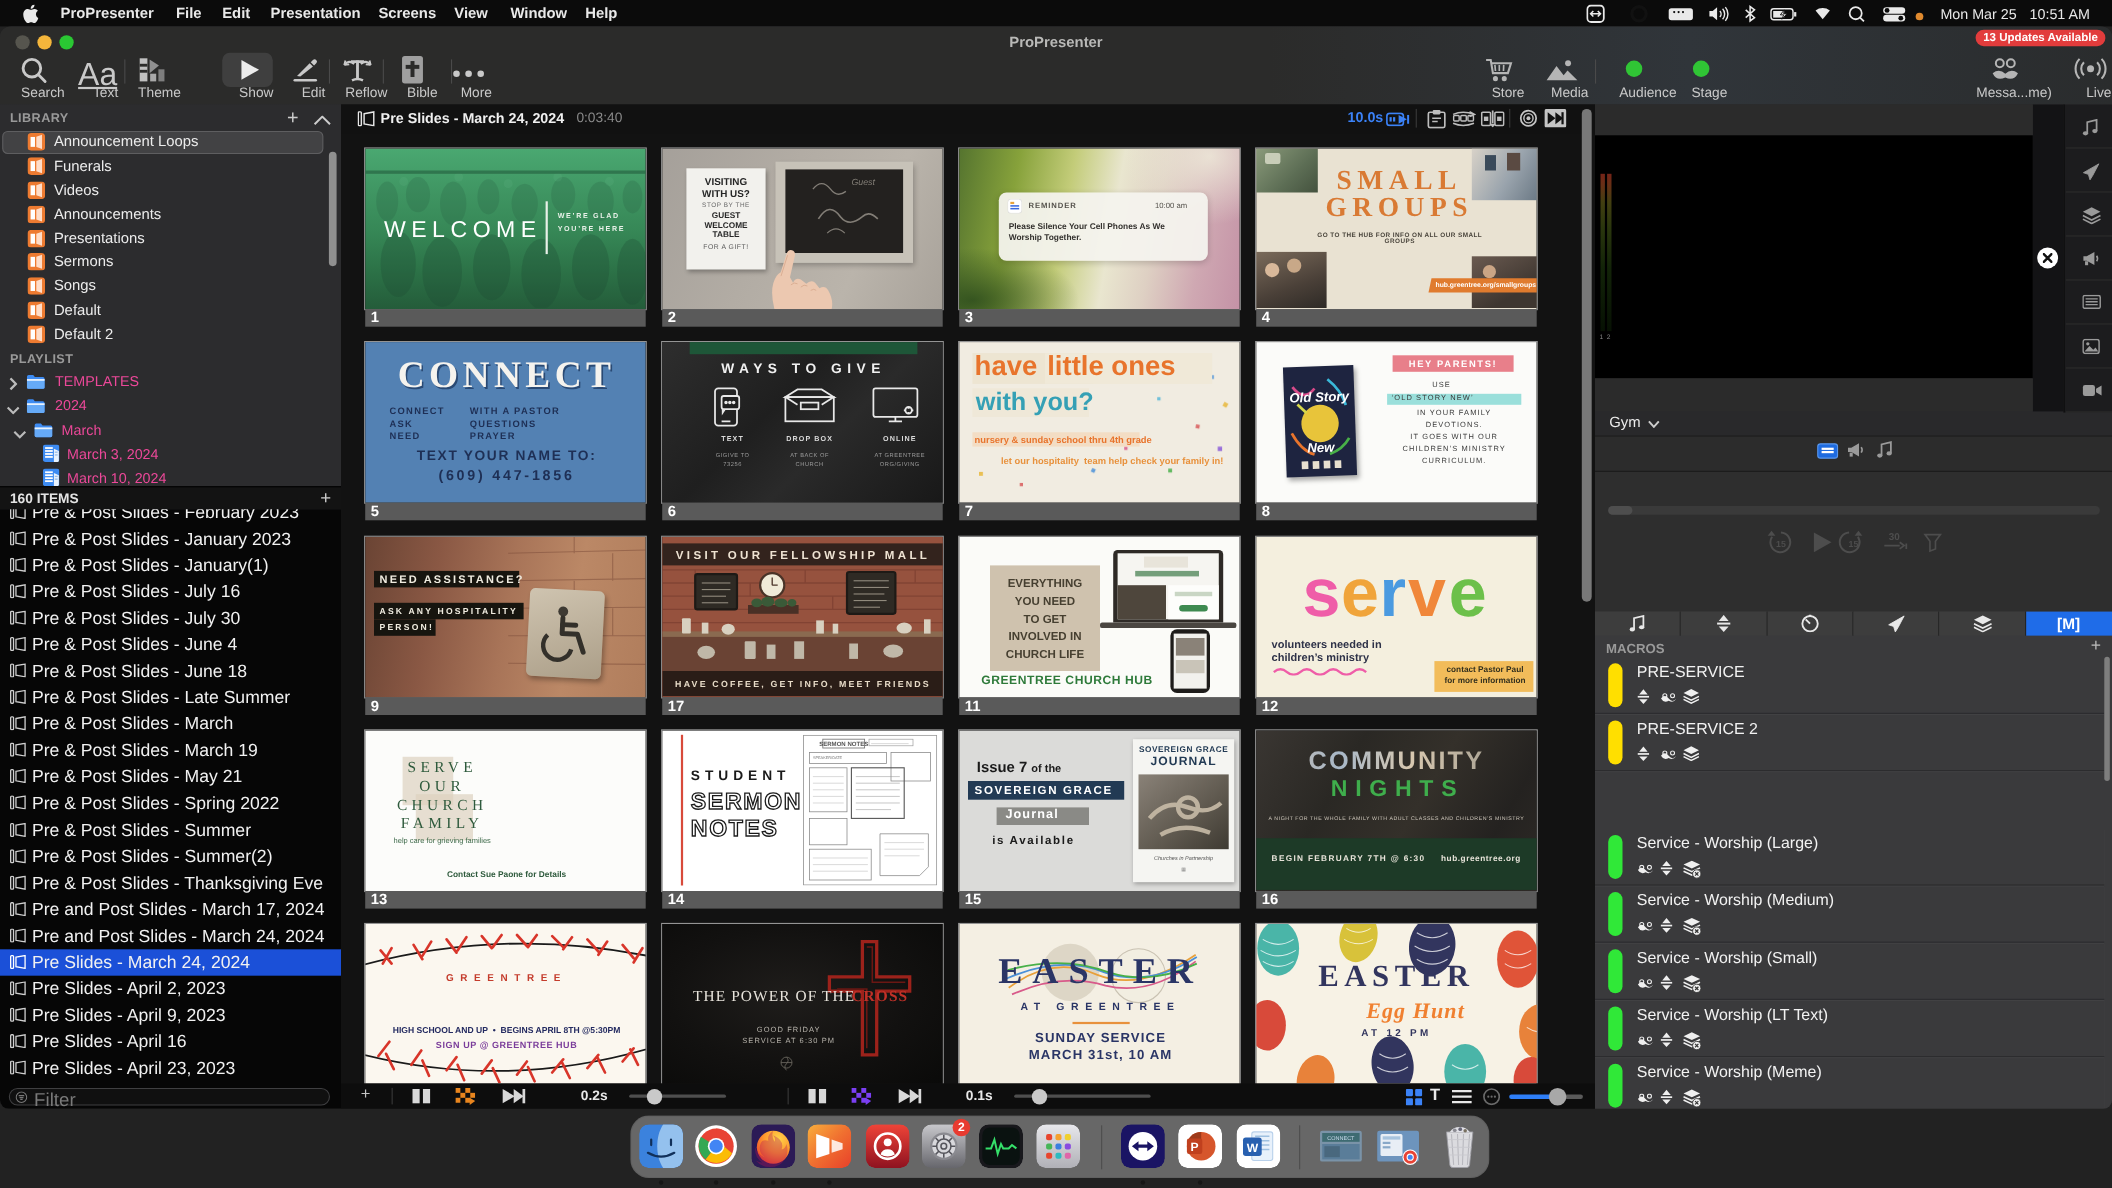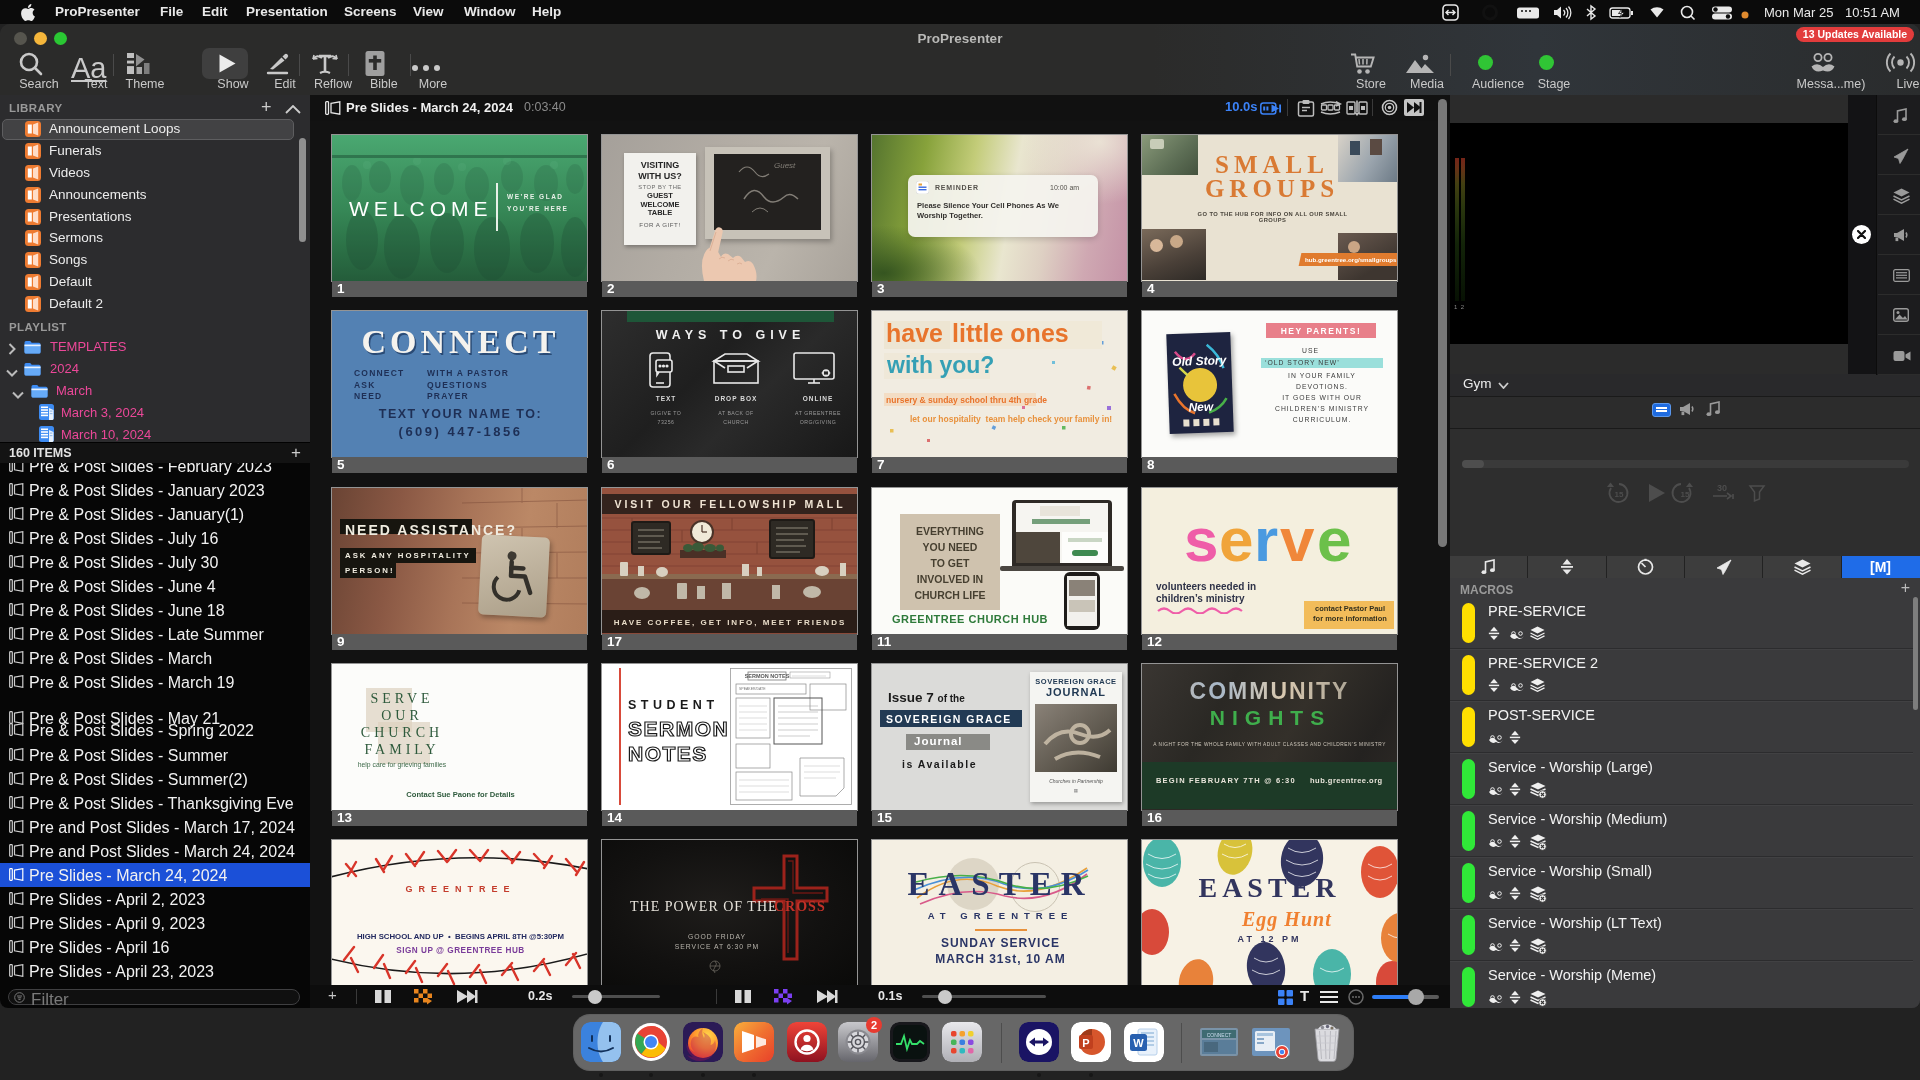--- a/index.html
+++ b/index.html
@@ -382,21 +382,21 @@
         </svg>
         <span class="t">Pre &amp; Post Slides - March</span>
       </div>
 <div class="prow" style="top:207.3px;">
         <svg class="ic" style="position:absolute; left:9px; top:5px;" width="15" height="13" viewBox="0 0 15 13">
           <rect x="0.7" y="0.7" width="2.6" height="11.6" rx="0.8" fill="none" stroke="#cfcfcf" stroke-width="1.2"></rect>
           <path d="M5.5 2.2 L13.8 0.7 V12.3 L5.5 10.8 Z" fill="none" stroke="#cfcfcf" stroke-width="1.2"></path>
         </svg>
         <span class="t">Pre &amp; Post Slides - March 19</span>
       </div>
-<div class="prow" style="top:231.4px;margin-top:12px;">
+<div class="prow" style="top:231.4px;">
         <svg class="ic" style="position:absolute; left:9px; top:5px;" width="15" height="13" viewBox="0 0 15 13">
           <rect x="0.7" y="0.7" width="2.6" height="11.6" rx="0.8" fill="none" stroke="#cfcfcf" stroke-width="1.2"></rect>
           <path d="M5.5 2.2 L13.8 0.7 V12.3 L5.5 10.8 Z" fill="none" stroke="#cfcfcf" stroke-width="1.2"></path>
         </svg>
         <span class="t">Pre &amp; Post Slides - May 21</span>
       </div>
 <div class="prow" style="top:255.4px;">
         <svg class="ic" style="position:absolute; left:9px; top:5px;" width="15" height="13" viewBox="0 0 15 13">
           <rect x="0.7" y="0.7" width="2.6" height="11.6" rx="0.8" fill="none" stroke="#cfcfcf" stroke-width="1.2"></rect>
           <path d="M5.5 2.2 L13.8 0.7 V12.3 L5.5 10.8 Z" fill="none" stroke="#cfcfcf" stroke-width="1.2"></path>
@@ -793,21 +793,21 @@
 <div style="position:absolute; left:148px; top:48px; width:68px; height:80px; background:linear-gradient(160deg,#cfc4b0,#ab9e88); border-radius:5px; box-shadow:2px 3px 5px rgba(0,0,0,0.3); transform:rotate(3deg);"></div>
 <svg style="position:absolute; left:158px; top:58px; transform:rotate(3deg);" width="48" height="60" viewBox="0 0 48 60">
               <g fill="none" stroke="#33302a" stroke-width="4.5">
                 <circle cx="21" cy="10" r="4.5" fill="#3e3a33" stroke="none"></circle>
                 <path d="M21 16 v14 h14 l6 16" stroke-linecap="round" stroke-linejoin="round"></path>
                 <path d="M21 22 h12" stroke-linecap="round"></path>
                 <path d="M8 32 a13 13 0 1 0 22 12" stroke-width="4"></path>
               </g>
             </svg>
 <div style="position:absolute; left:8px; top:31px; width:132px; height:15px; background:#17150f;"></div>
-<div style="position:absolute; left:13px; top:34px; color:#f0ece0; font-size:14px; font-weight:bold; letter-spacing:2px;">NEED ASSISTANCE?</div>
+<div style="position:absolute; left:13px; top:34px; color:#f0ece0; font-size:10px; font-weight:bold; letter-spacing:2px;">NEED ASSISTANCE?</div>
 <div style="position:absolute; left:8px; top:60px; width:136px; height:15px; background:#17150f;"></div>
 <div style="position:absolute; left:13px; top:63px; color:#f0ece0; font-size:7.8px; font-weight:bold; letter-spacing:2px;">ASK ANY HOSPITALITY</div>
 <div style="position:absolute; left:8px; top:75px; width:56px; height:15px; background:#17150f;"></div>
 <div style="position:absolute; left:13px; top:78px; color:#f0ece0; font-size:7.8px; font-weight:bold; letter-spacing:2px;">PERSON!</div>
 </div>
           <div class="numbar">
             <span>9</span>
           </div>
         </div>
 <div class="cell" style="left:292px; top:366.5px;">
@@ -1303,34 +1303,20 @@
             </svg></div>
           <div style="position:absolute; left:59px; top:29px;"><svg width="16" height="9" viewBox="0 0 16 9">
               <path d="M1 5 q3.5 -4.5 7 0 q3.5 4.5 7 0 q-2.5 4.5 -7 2 q-4.5 2.5 -7 -2" fill="#efefef"></path>
               <circle cx="4.5" cy="2.5" r="1.8" fill="none" stroke="#efefef" stroke-width="1"></circle>
               <circle cx="11.5" cy="2.5" r="1.8" fill="none" stroke="#efefef" stroke-width="1"></circle>
             </svg></div>
           <div style="position:absolute; left:80px; top:29px;"><svg width="15" height="14" viewBox="0 0 17 16">
               <polygon points="8.5,0.5 16.5,4.5 8.5,8.5 0.5,4.5" fill="#efefef"></polygon>
               <path d="M0.5 8 l8 4 8 -4" fill="none" stroke="#efefef" stroke-width="1.5"></path>
               <path d="M0.5 11.2 l8 4 8 -4" fill="none" stroke="#efefef" stroke-width="1.5"></path>
-            </svg></div>
-        </div>
-<div class="macrow" style="top:123px;">
-          <div class="pill" style="background:#ffdf00;"></div>
-          <div class="mt">POST-SERVICE</div>
-          <div style="position:absolute; left:38px; top:29px;"><svg width="16" height="9" viewBox="0 0 16 9">
-              <path d="M1 5 q3.5 -4.5 7 0 q3.5 4.5 7 0 q-2.5 4.5 -7 2 q-4.5 2.5 -7 -2" fill="#efefef"></path>
-              <circle cx="4.5" cy="2.5" r="1.8" fill="none" stroke="#efefef" stroke-width="1"></circle>
-              <circle cx="11.5" cy="2.5" r="1.8" fill="none" stroke="#efefef" stroke-width="1"></circle>
-            </svg></div>
-          <div style="position:absolute; left:59px; top:29px;"><svg width="12" height="15" viewBox="0 0 14 16">
-              <polygon points="7,0 11.5,5.5 2.5,5.5" fill="#efefef"></polygon>
-              <rect x="1" y="7" width="12" height="1.8" fill="#efefef"></rect>
-              <polygon points="7,15.5 11.5,10.5 2.5,10.5" fill="#efefef"></polygon>
             </svg></div>
         </div>
 <div class="macrow" style="top:175px;">
           <div class="pill" style="background:#30e838;"></div>
           <div class="mt">Service - Worship (Large)</div>
           <div style="position:absolute; left:38px; top:29px;"><svg width="16" height="9" viewBox="0 0 16 9">
               <path d="M1 5 q3.5 -4.5 7 0 q3.5 4.5 7 0 q-2.5 4.5 -7 2 q-4.5 2.5 -7 -2" fill="#efefef"></path>
               <circle cx="4.5" cy="2.5" r="1.8" fill="none" stroke="#efefef" stroke-width="1"></circle>
               <circle cx="11.5" cy="2.5" r="1.8" fill="none" stroke="#efefef" stroke-width="1"></circle>
             </svg></div>

